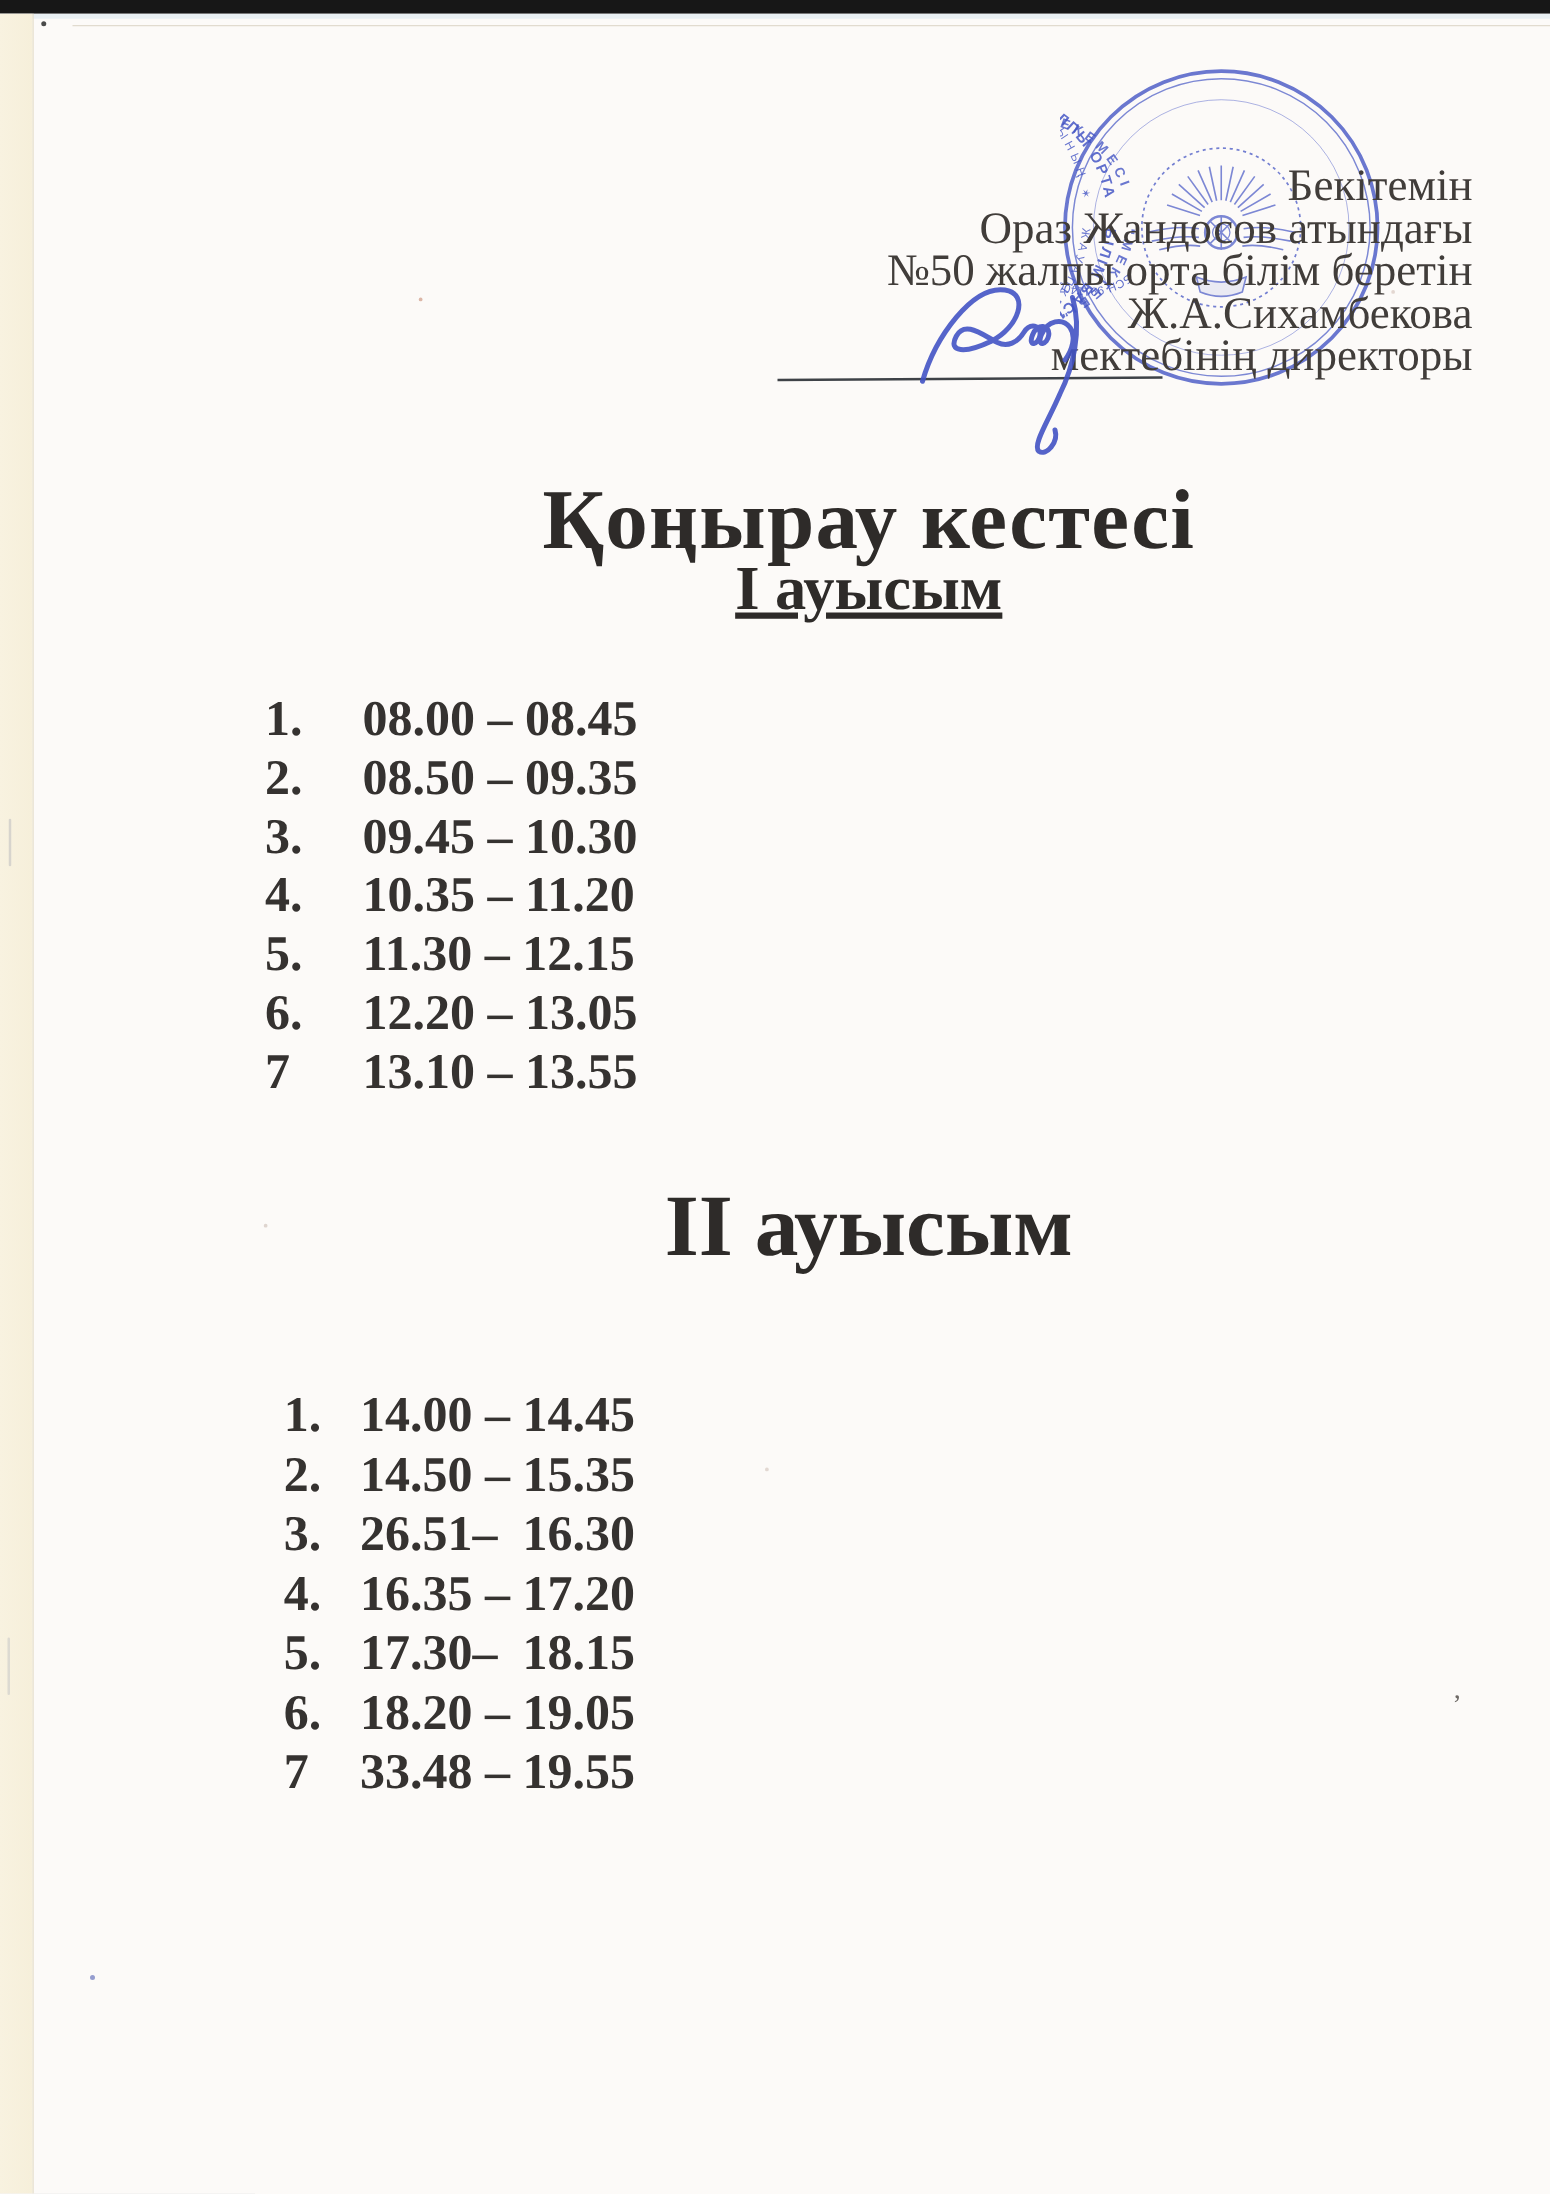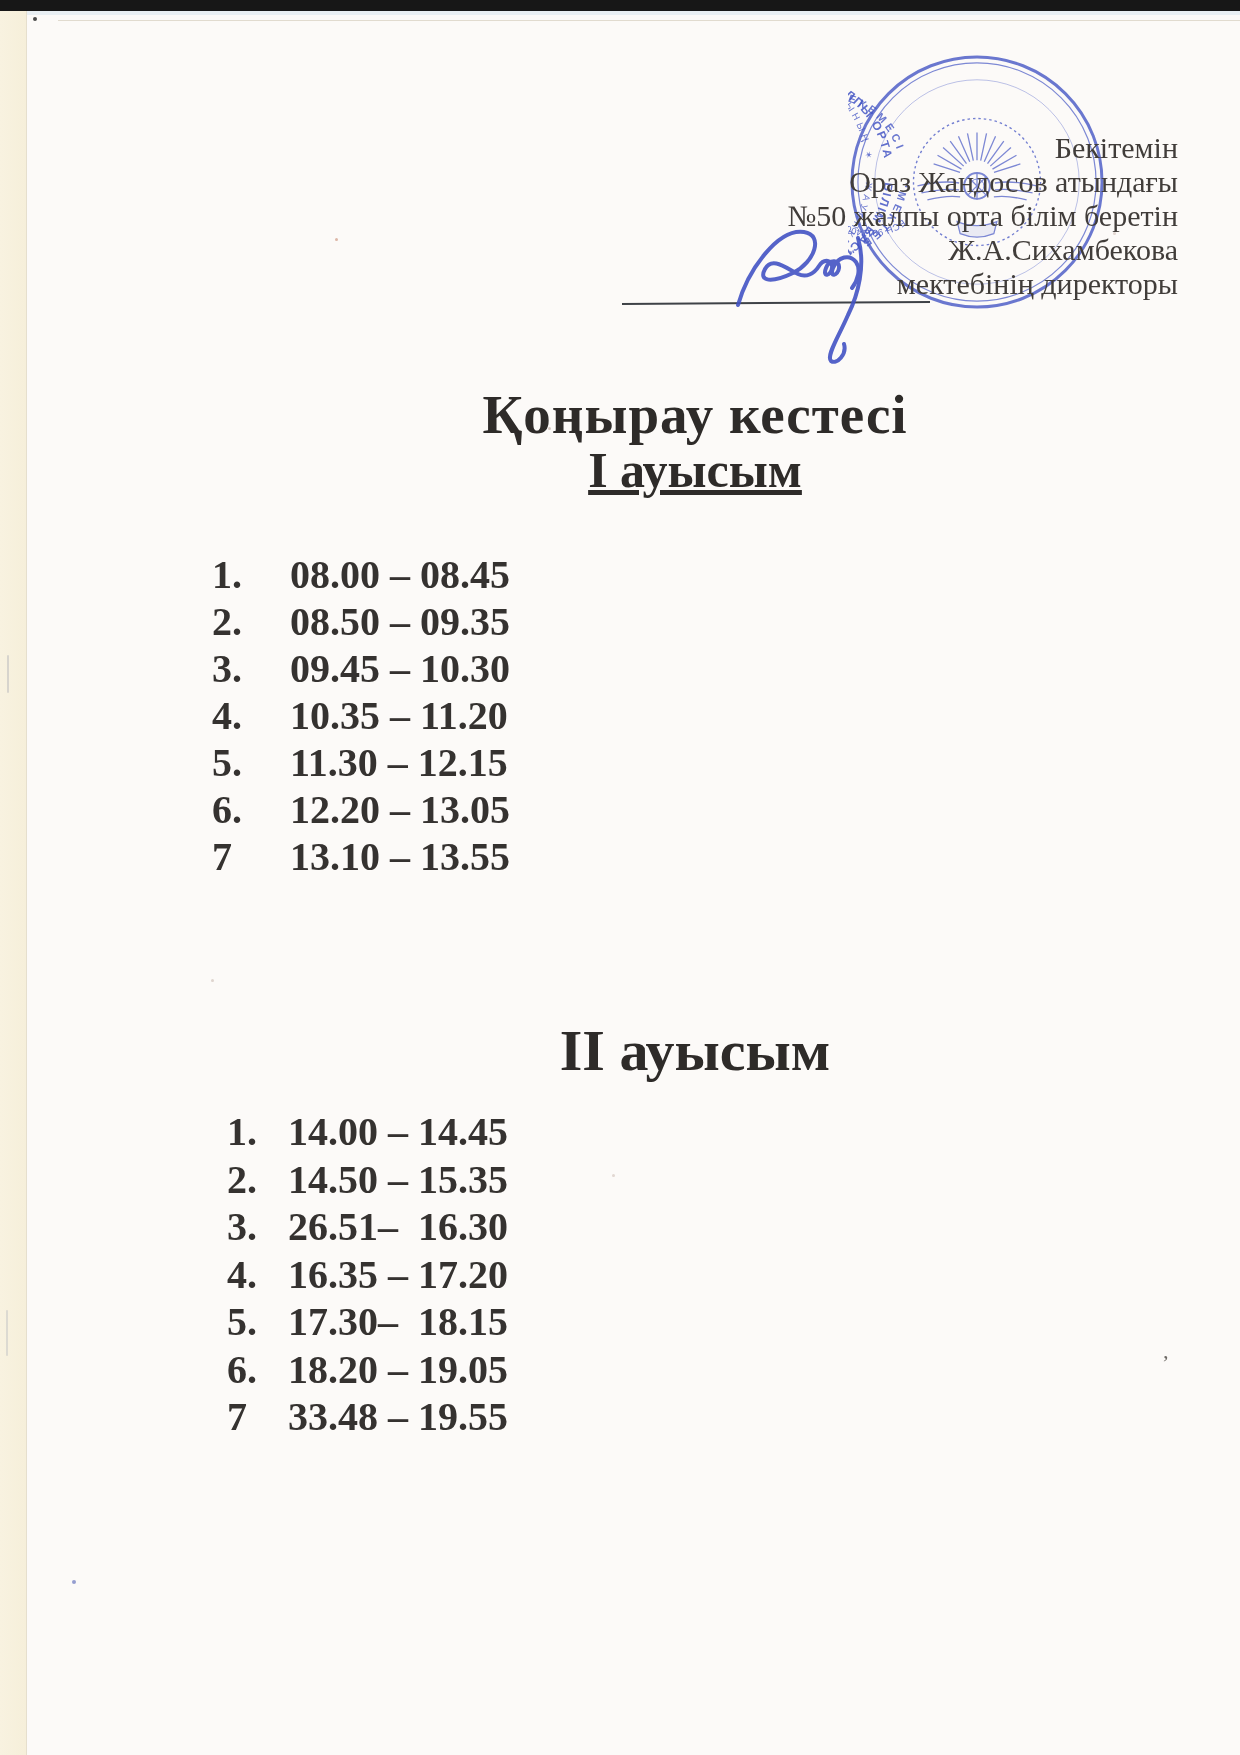--- a/index.html
+++ b/index.html
@@ -16,31 +16,31 @@
     background:linear-gradient(90deg,#f8f2e0,#f6efda);border-right:1px solid #e6dfcd;}
   .speck{position:absolute;border-radius:50%;}
   .mark-comma{position:absolute;font-family:"Liberation Serif",serif;color:#6e6a66;}
 
   
   .stamp{position:absolute;left:848px;top:53px;width:258px;height:258px;opacity:.95;}
 
   
   .approval{
     position:absolute;right:62px;top:131px;text-align:right;
-    font-size:30px;line-height:34px;color:#413d3a;z-index:3;white-space:nowrap;
+    font-size:36px;line-height:34px;color:#413d3a;z-index:3;white-space:nowrap;
   }
   
   .sig-line{position:absolute;left:622px;top:302px;width:308px;height:2px;background:#3e4247;transform:rotate(-0.4deg);z-index:4;}
   .signature{position:absolute;left:600px;top:210px;width:360px;height:250px;z-index:5;}
 
   
   .center-col{position:absolute;left:350px;width:690px;text-align:center;color:#2e2b29;font-weight:bold;white-space:nowrap;}
-  .doc-title{top:385px;font-size:55px;line-height:60px;letter-spacing:1px;}
+  .doc-title{top:385px;font-size:68px;line-height:60px;letter-spacing:1px;}
   .shift1-head{top:442px;font-size:50px;line-height:56px;text-decoration:underline;}
-  .shift2-head{top:1019px;font-size:58px;line-height:64px;}
+  .shift2-head{top:950px;font-size:70px;line-height:64px;}
 
   
   .bell-list{position:absolute;font-weight:bold;font-size:40px;color:#353230;}
   .list1{left:212px;top:551px;}
   .list1 .row{height:47px;line-height:47px;display:flex;}
   .list1 .num{width:78px;}
   .list2{left:227px;top:1108px;}
   .list2 .row{height:47.5px;line-height:47.5px;display:flex;}
   .list2 .num{width:61px;}
   .row{white-space:pre;}

